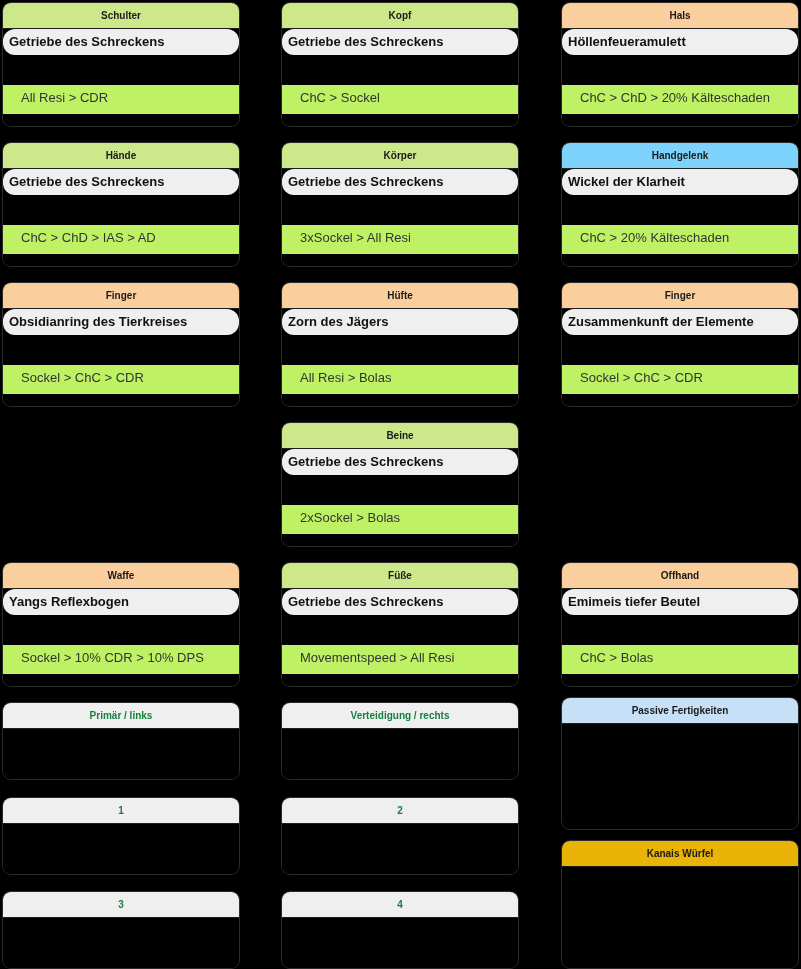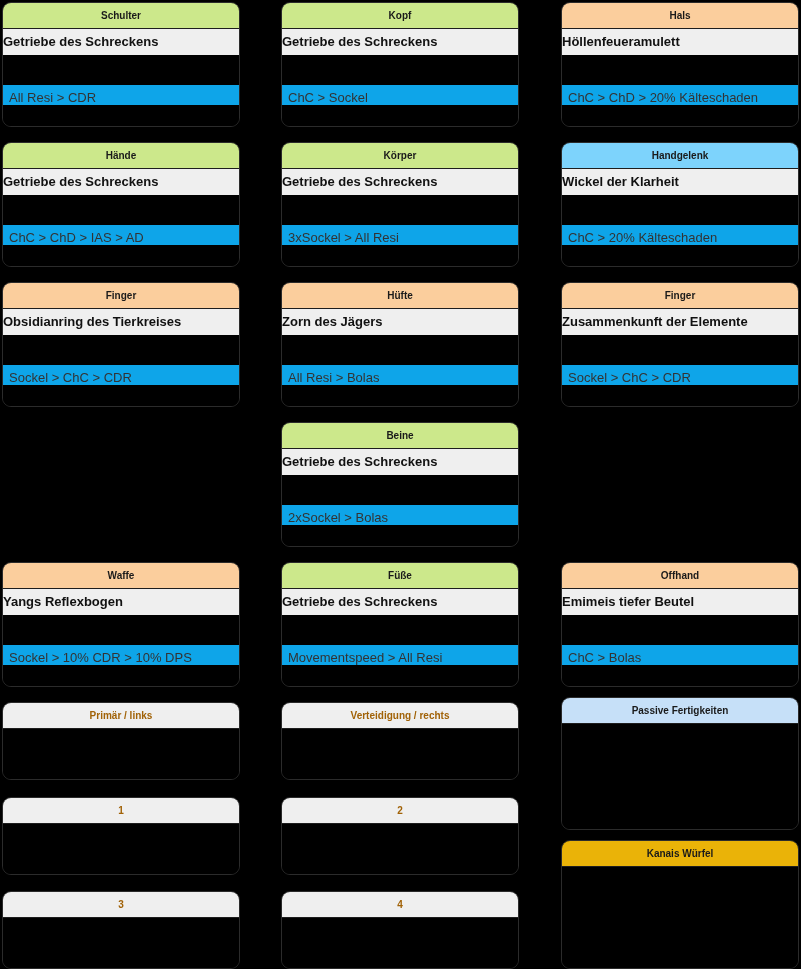--- a/index.html
+++ b/index.html
@@ -37,54 +37,56 @@
     white-space: nowrap;
     overflow: hidden;
   }
   .row-item {
     height: 26px;
     line-height: 26px;
     background: #EFEFEF;
     color: #111111;
     font-size: 13px;
     font-weight: bold;
+    padding-left: 6px;
     white-space: nowrap;
     overflow: hidden;
+    border-radius: 12px;
   }
   .row-gap {
     height: 30px;
     background: #000000;
   }
   .row-stat {
-    height: 20px;
+    height: 29px;
     line-height: 26px;
-    background: #0ea5e9;
+    background: #bef264;
     color: #333333;
     font-size: 13px;
     font-weight: normal;
-    padding-left: 6px;
+    padding-left: 18px;
     white-space: nowrap;
     overflow: hidden;
   }
   .row-foot {
     background: #000000;
     flex: 1 1 auto;
   }
   .card-body {
     display: flex;
     flex-direction: column;
     height: calc(100% - 26px);
   }
   .empty-body {
     background: #000000;
     height: 100%;
   }
   .skill-header {
     background: #EFEFEF;
-    color: #a16207;
+    color: #15803d;
     font-weight: bold;
   }
 </style>
 </head>
 <body>
 
 <div id="board">
     <div class="card" style="left: 2px; top: 2px; width: 238px; height: 125px; border-color: rgb(43, 43, 43);">
       <div class="card-header" style="background: rgb(204, 232, 139);">Schulter</div>
       <div class="card-body">

